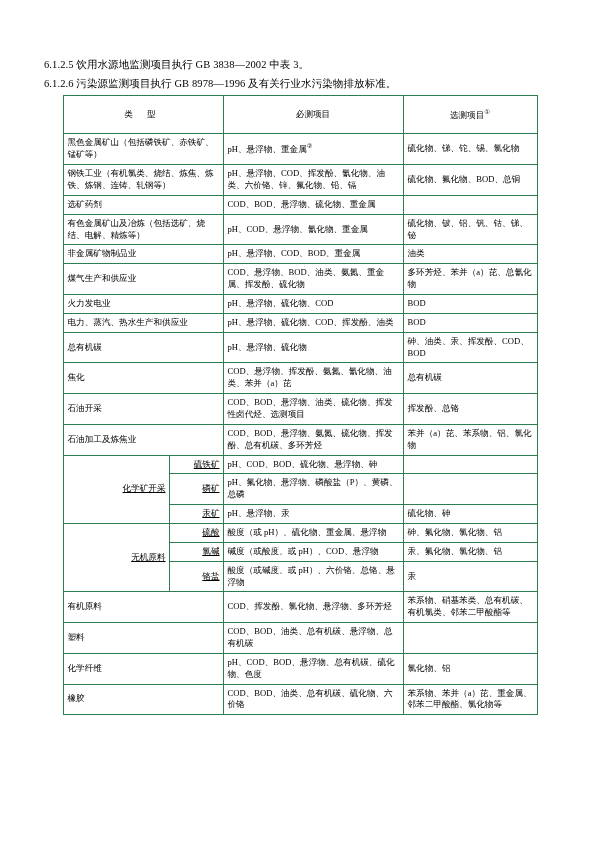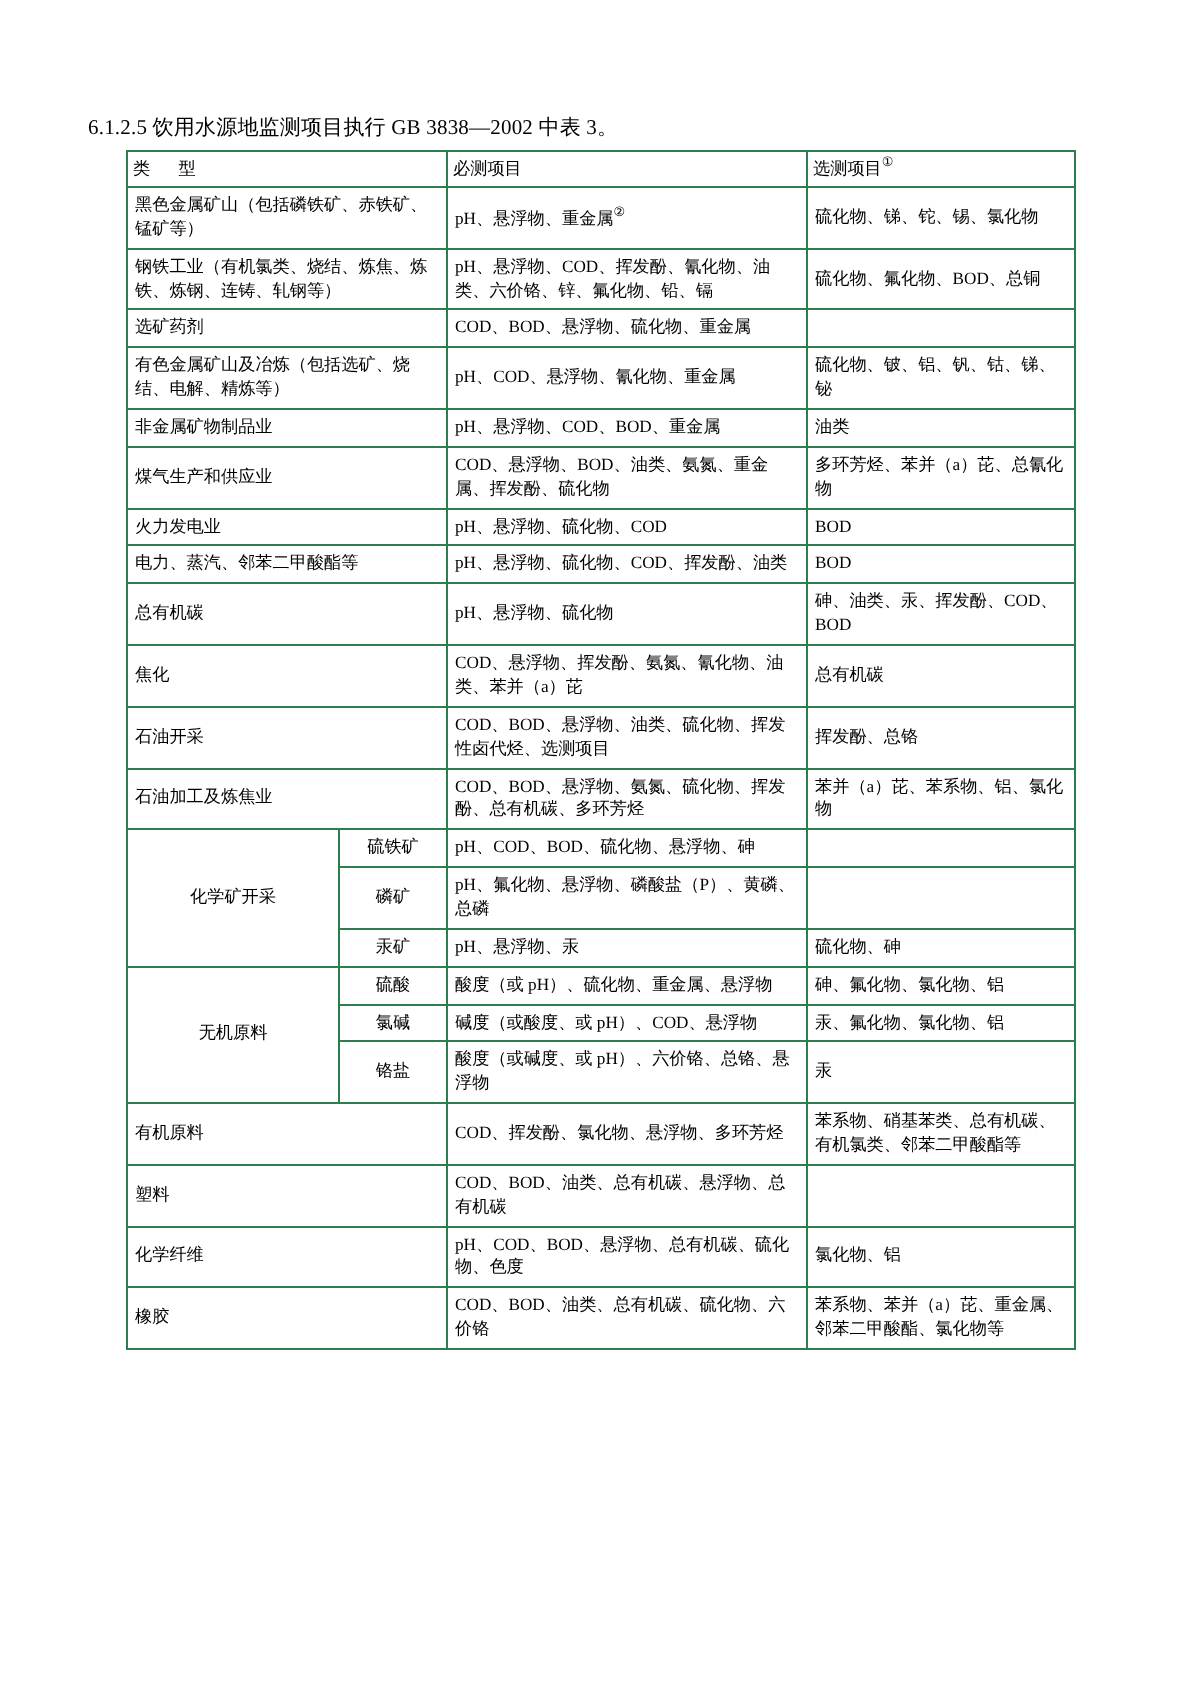--- a/index.html
+++ b/index.html
@@ -42,38 +42,39 @@
   table.wastewater td, table.wastewater th {
     border: 1px solid #2e7d4f;
     font-size: 8.6px;
     line-height: 1.38;
     padding: 3px 3px 3px 4px;
     vertical-align: middle;
     font-weight: normal;
     word-break: break-all;
   }
   table.wastewater thead th {
-    text-align: left;
+    text-align: center;
     font-weight: normal;
-    padding: 2px 3px;
+    padding: 12px 3px;
   }
   .hdr-cat { letter-spacing: 6px; padding-left: 6px; }
   .col-a { width: 106px; }
   .col-b { width: 54px; }
   .col-c { width: 180px; }
   .col-d { width: 134px; }
-  .center { text-align: center; }
+  .center { text-align: right; text-decoration: underline; }
   .sup { font-size: 6.5px; vertical-align: super; }
 </style>
 </head>
 <body>
 
 <div class="page">
 
   <p class="para">6.1.2.5  饮用水源地监测项目执行 GB 3838—2002 中表 3。</p>
+  <p class="para">6.1.2.6  污染源监测项目执行 GB 8978—1996 及有关行业水污染物排放标准。</p>
 
 
   <table class="wastewater">
     <colgroup>
       <col class="col-a">
         <col class="col-b">
         <col class="col-c">
         <col class="col-d">
     </colgroup>
     <thead>
@@ -121,21 +122,21 @@
         <td>多环芳烃、苯并（a）芘、总氰化物</td>
       </tr>
 
       <tr>
         <td colspan="2">火力发电业</td>
         <td>pH、悬浮物、硫化物、COD</td>
         <td>BOD</td>
       </tr>
 
       <tr>
-        <td colspan="2">电力、蒸汽、邻苯二甲酸酯等</td>
+        <td colspan="2">电力、蒸汽、热水生产和供应业</td>
         <td>pH、悬浮物、硫化物、COD、挥发酚、油类</td>
         <td>BOD</td>
       </tr>
 
       <tr>
         <td colspan="2">总有机碳</td>
         <td>pH、悬浮物、硫化物</td>
         <td>砷、油类、汞、挥发酚、COD、BOD</td>
       </tr>
 

